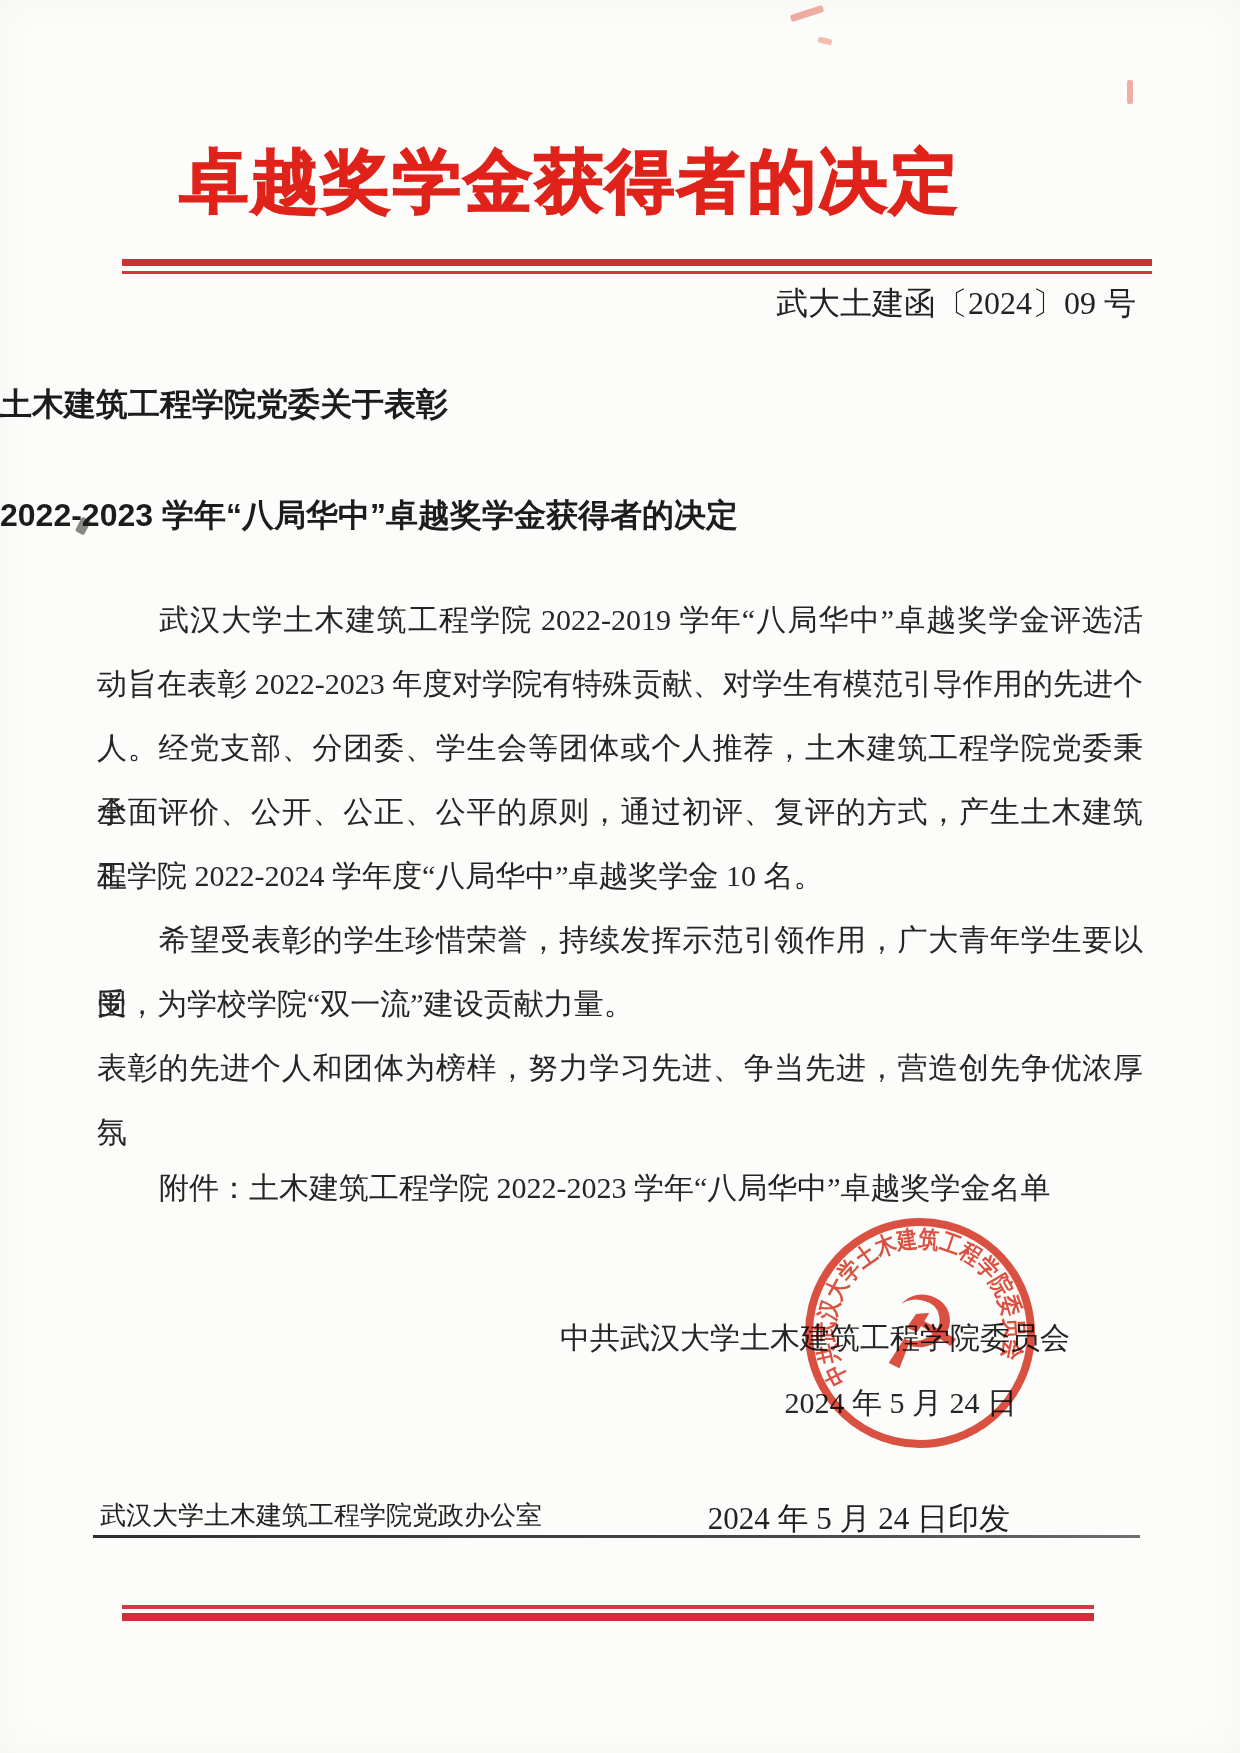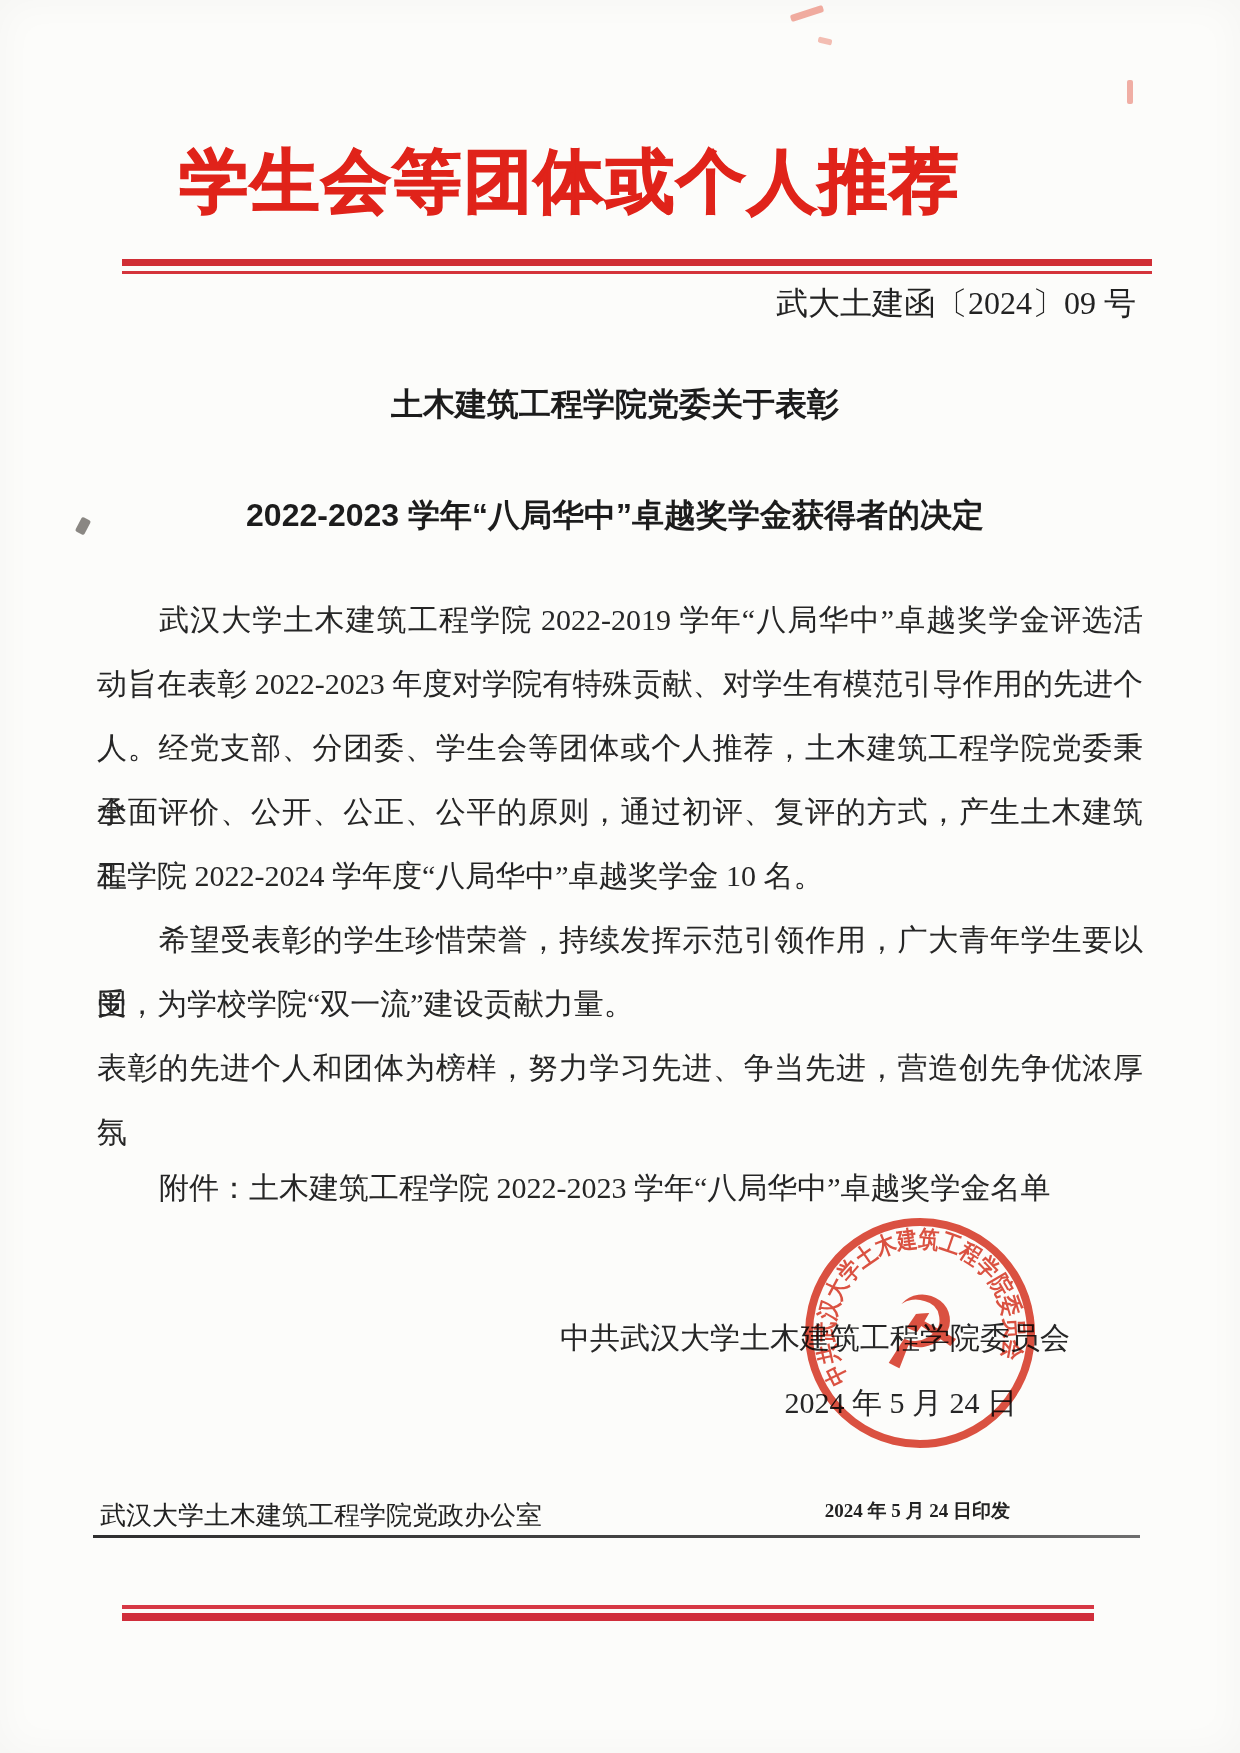--- a/index.html
+++ b/index.html
@@ -23,21 +23,21 @@
     white-space:nowrap;
   }
   .rule-red-thick{position:absolute;top:259px;left:122px;width:1030px;height:7px;background:#d02e35;}
   .rule-red-thin{position:absolute;top:271px;left:122px;width:1030px;height:3px;background:#d4343b;}
   .doc-number{
     position:absolute;top:282px;right:104px;
     font-size:32px;color:#222;white-space:nowrap;
   }
   
   .title-line{
-    position:absolute;left:0;width:1230px;text-align:center;
+    position:absolute;left:0;width:1230px;text-align:left;
     font-family:"Liberation Sans","DejaVu Sans",sans-serif;
     font-weight:bold;font-size:32px;color:#1c1c1c;
     white-space:nowrap;
   }
   .title-1{top:383px;}
   .title-2{top:446px;margin-top:48px;}
   
   .bodytext{
     position:absolute;top:588px;left:97px;width:1046px;
     font-size:30px;color:#262626;
@@ -66,21 +66,21 @@
     opacity:0.88;
     mix-blend-mode:multiply;
   }
   
   .footer-office{
     position:absolute;top:1498px;left:100px;
     font-size:26px;color:#222;white-space:nowrap;
   }
   .footer-date{
     position:absolute;top:1498px;right:230px;
-    font-size:19px;color:#222;white-space:nowrap;font-weight:bold;
+    font-size:31px;color:#222;white-space:nowrap;
   }
   .rule-dark{
     position:absolute;top:1535px;left:93px;width:1047px;height:3px;
     background:linear-gradient(to right,#2f2f2f,#4a4a4a 70%,#6e6e6e);
   }
   .rule-bottom-thin{position:absolute;top:1605px;left:122px;width:972px;height:4px;background:#d63844;}
   .rule-bottom-thick{position:absolute;top:1613px;left:122px;width:972px;height:8px;background:#d02e3b;}
   
   .artifact{position:absolute;border-radius:2px;}
   .a1{left:78px;top:518px;width:10px;height:16px;background:#5a5550;transform:rotate(28deg);opacity:.7;}
@@ -91,21 +91,21 @@
 </head>
 <body>
 
 <div class="page">
 
   <div class="artifact a1"></div>
   <div class="artifact a2"></div>
   <div class="artifact a3"></div>
   <div class="artifact a4"></div>
 
-  <div class="masthead">学生会等团体或个人推荐</div>
+  <div class="masthead">卓越奖学金获得者的决定</div>
   <div class="rule-red-thick"></div>
   <div class="rule-red-thin"></div>
   <div class="doc-number">武大土建函〔2024〕09 号</div>
 
   <div class="title-line title-1">土木建筑工程学院党委关于表彰</div>
   <div class="title-line title-2">2022-2023 学年“八局华中”卓越奖学金获得者的决定</div>
 
   <div class="bodytext">
     <div class="line jline indent">武汉大学土木建筑工程学院 2022-2019 学年“八局华中”卓越奖学金评选活</div>
     <div class="line jline">动旨在表彰 2022-2023 年度对学院有特殊贡献、对学生有模范引导作用的先进个</div>

